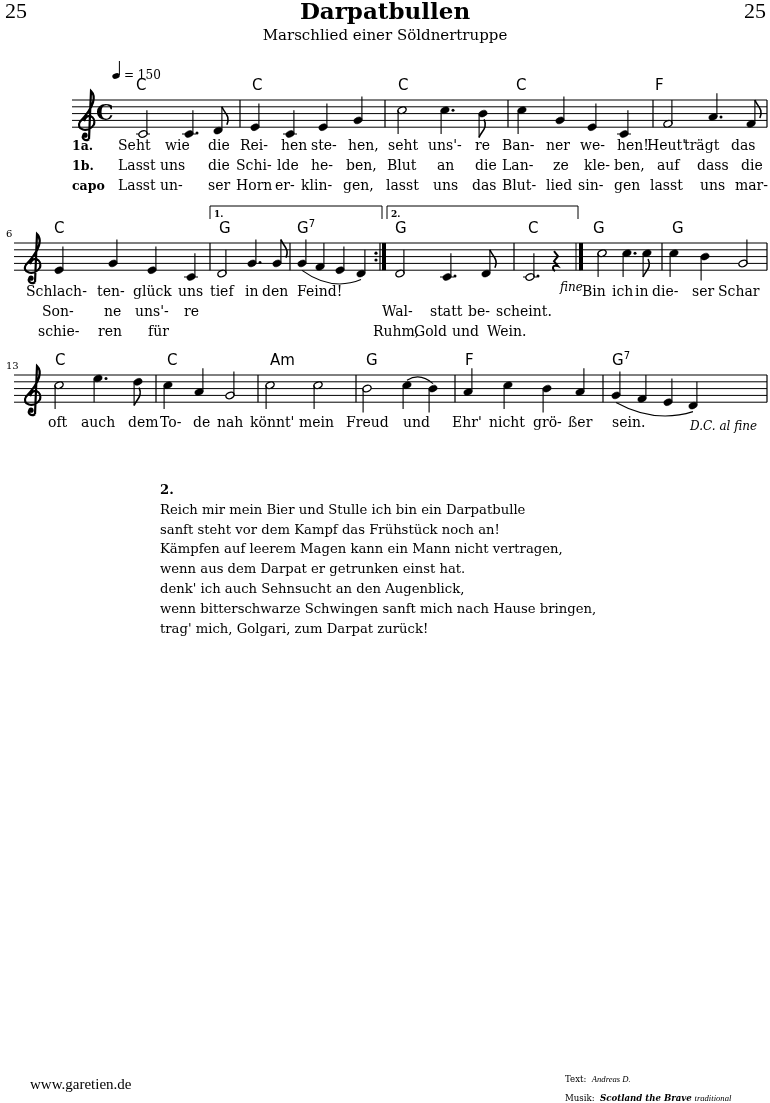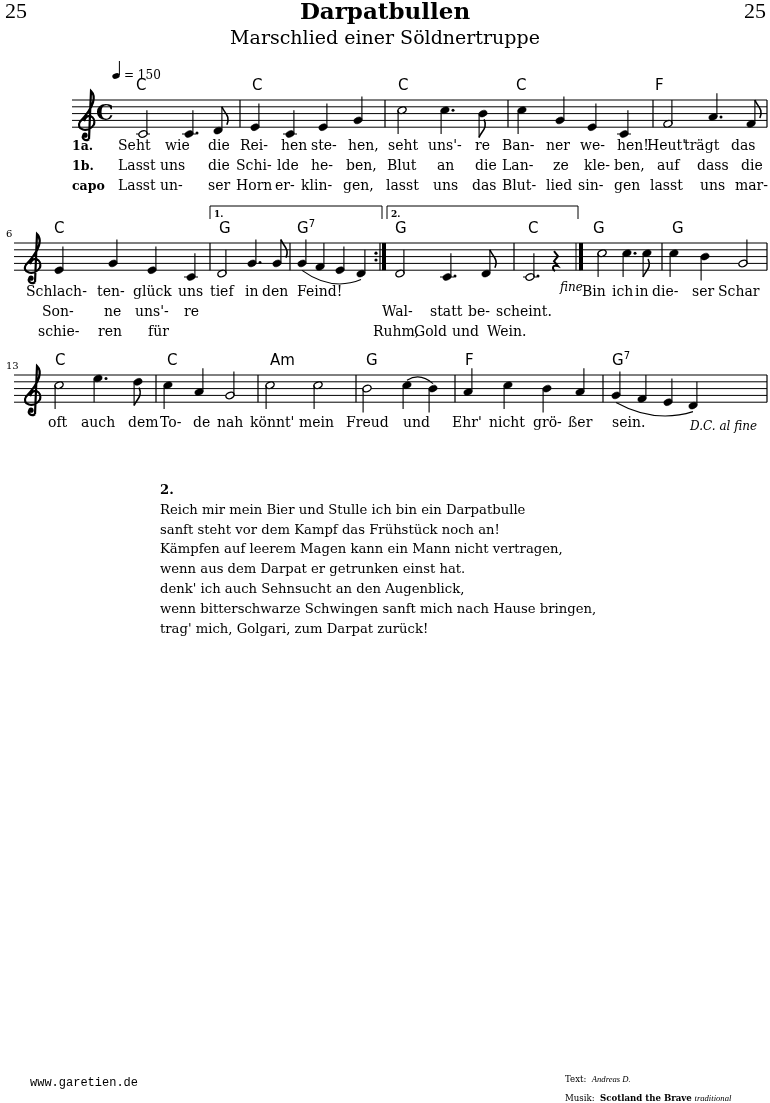--- a/index.html
+++ b/index.html
@@ -1,28 +1,28 @@
 <!DOCTYPE html>
 <html><head>
 <meta charset="utf-8">
 <style>
   html, body { margin:0; padding:0; background:#ffffff; }
   body { width:770px; height:1103px; position:relative; overflow:hidden; color:#000;
          font-family:"DejaVu Serif", "Liberation Serif", serif; }
   .abs { position:absolute; }
   .pagenum { font-size:22px; top:-2px; font-family:"Liberation Serif", serif; }
   #title { top:-3px; left:0; width:770px; text-align:center; font-size:23px; font-weight:bold; font-family:"DejaVu Serif", serif; }
-  #subtitle { top:26px; left:0; width:770px; text-align:center; font-size:19px; font-family:"DejaVu Serif", serif; }
+  #subtitle { top:26px; left:0; width:770px; text-align:center; font-size:15px; font-family:"DejaVu Serif", serif; }
   svg#score { position:absolute; left:0; top:0; }
   .verse2 { left:160px; top:480px; font-size:13.2px; line-height:19.8px; font-family:"DejaVu Serif", serif; }
   .verse2 .vnum { font-weight:bold; }
-  #website { left:30px; top:1076px; font-size:12px; font-family:Liberation Mono, monospace;text-align:center; }
+  #website { left:30px; top:1076px; font-size:15px; font-family:Liberation Serif, serif;text-align:center; }
   #credits { left:565px; top:1070px; font-size:8.6px; line-height:19px; font-family:"DejaVu Serif", serif; }
   #credits i { font-style:italic;font-family:Liberation Serif, serif; }
-  #credits b { font-weight:bold; }
+  #credits b { font-weight:bold; font-style:italic; }
 </style>
 </head>
 <body>
 
 <div class="abs pagenum" style="left:5px;">25</div>
 <div class="abs" id="title">Darpatbullen</div>
 <div class="abs pagenum" style="right:4px;">25</div>
 <div class="abs" id="subtitle">Marschlied einer Söldnertruppe</div>
 
 <svg id="score" width="770" height="470" viewBox="0 0 770 470">

